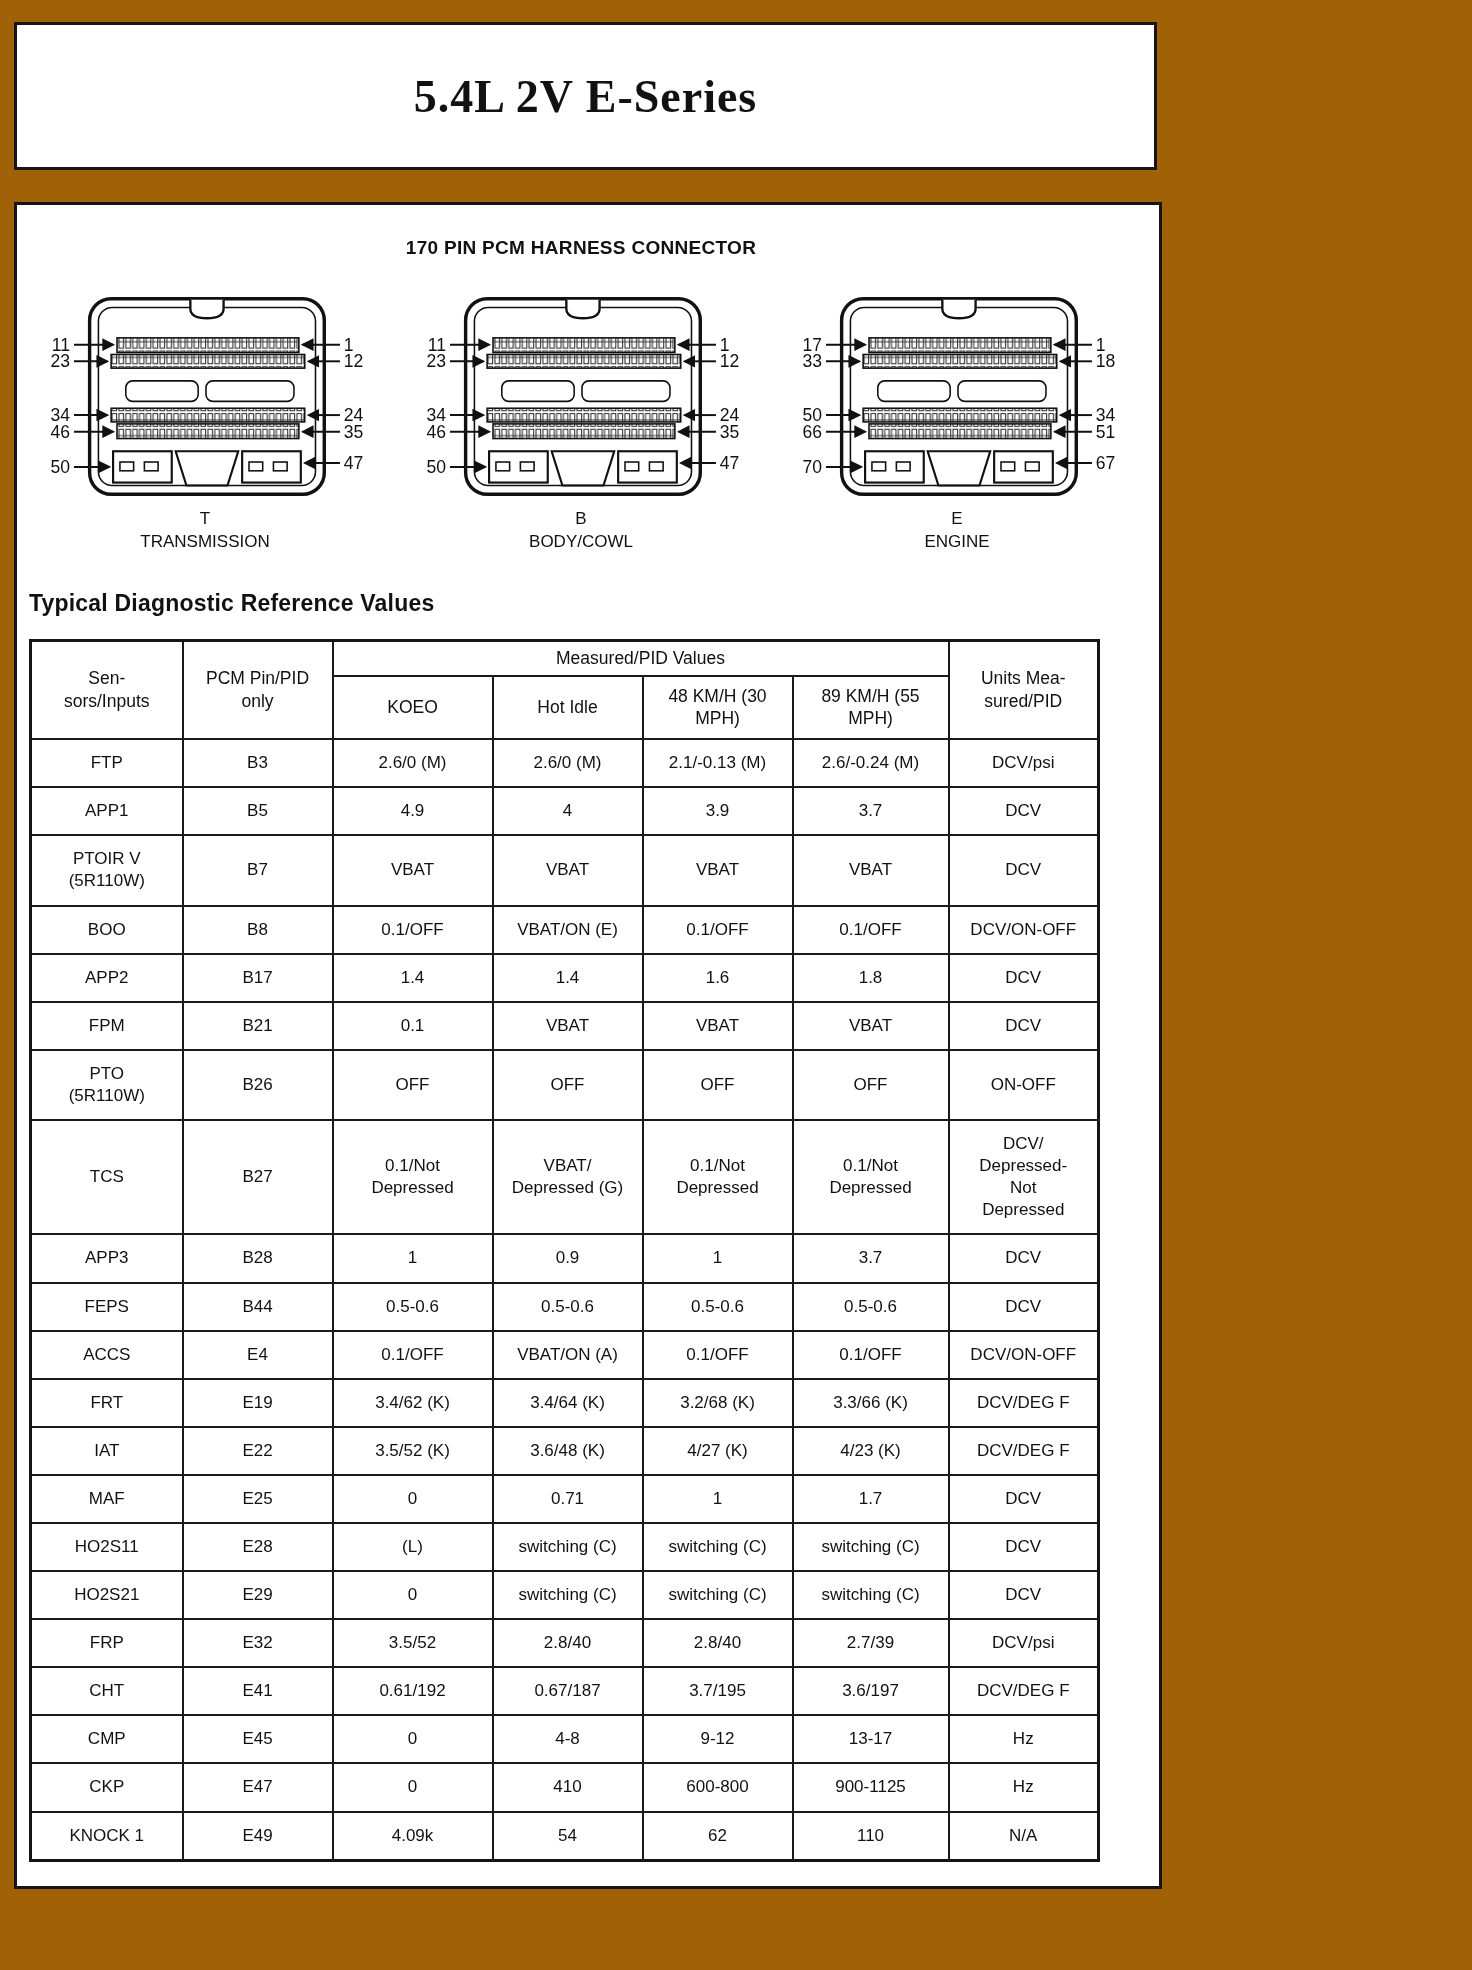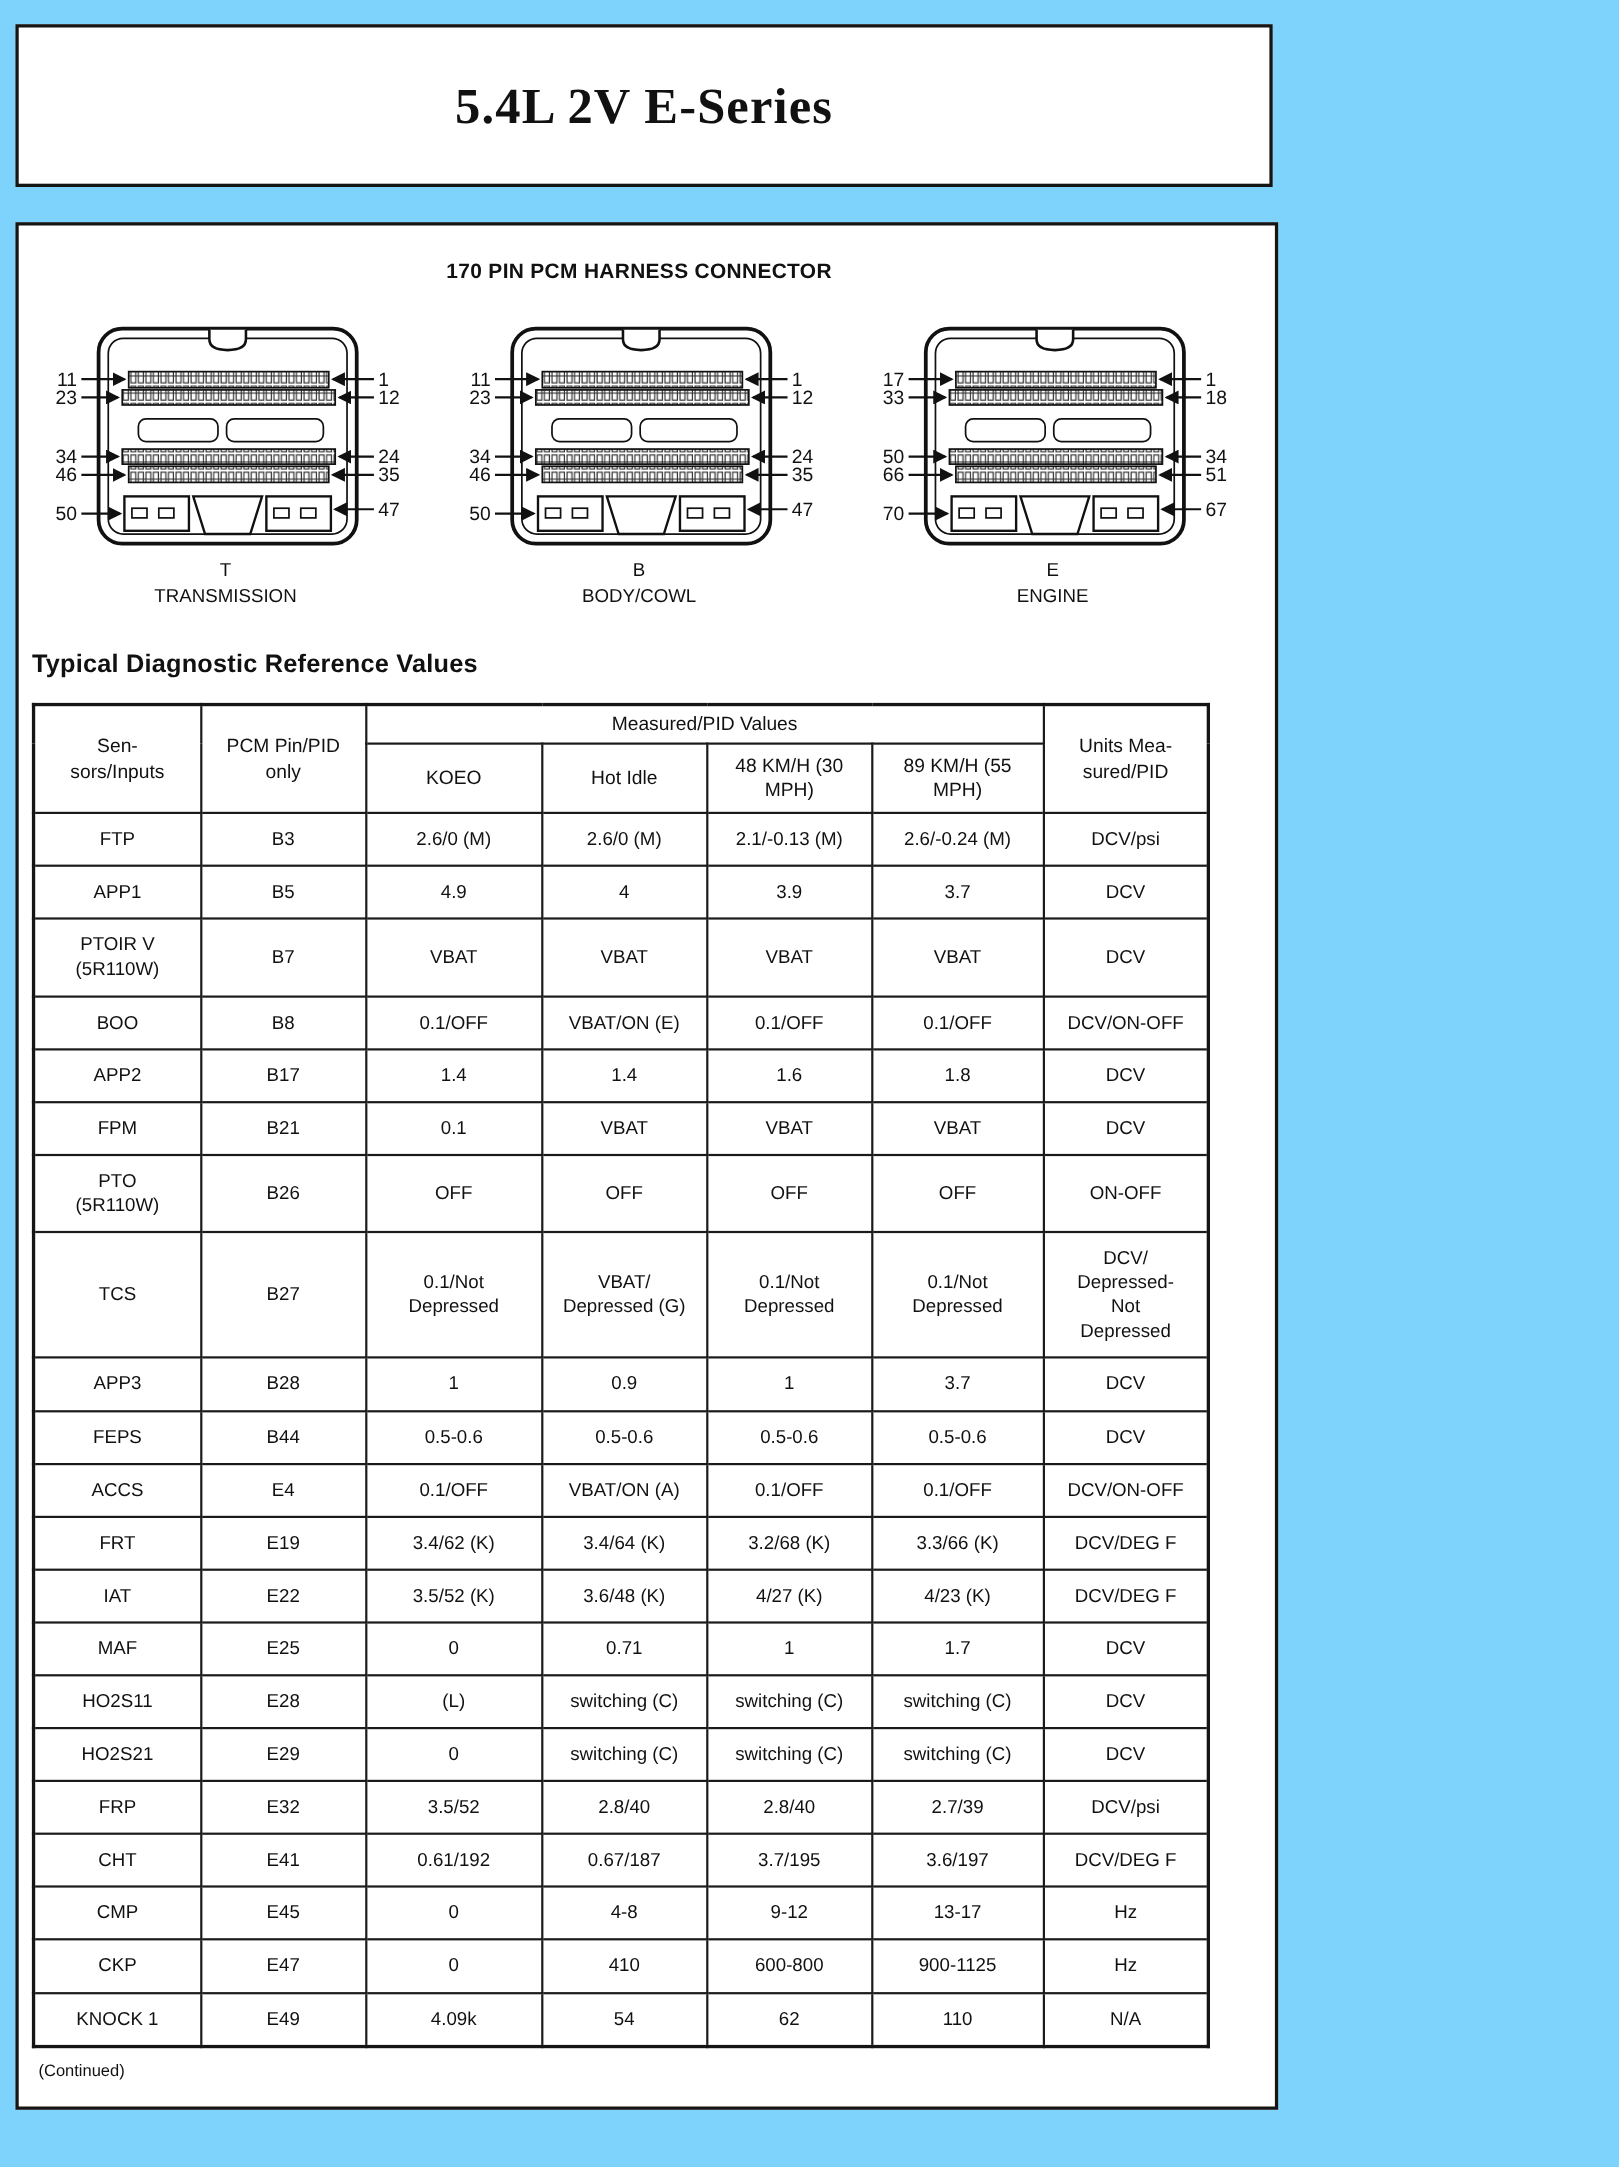--- a/index.html
+++ b/index.html
@@ -6,21 +6,21 @@
   html, body { margin: 0; padding: 0; background: #ffffff; }
   body {
     width: 1472px;
     font-family: "Liberation Sans", sans-serif;
     color: #111;
   }
   .page {
     position: relative;
     width: 1472px;
     min-height: 1970px;
-    background: #7dd3fc;
+    background: #a16207;
     padding: 22px 0 30px 14px;
   }
   .title-box {
     width: 1143px;
     height: 148px;
     border: 3px solid #151515;
     display: flex;
     align-items: center;
     justify-content: center;
     background: #fff;
@@ -501,16 +501,15 @@
             <td>E49</td>
             <td>4.09k</td>
             <td>54</td>
             <td>62</td>
             <td>110</td>
             <td>N/A</td>
           </tr>
         </tbody>
     </table>
 
-    <div class="continued">(Continued)</div>
 
   </div>
 </div>
 
 </body></html>

